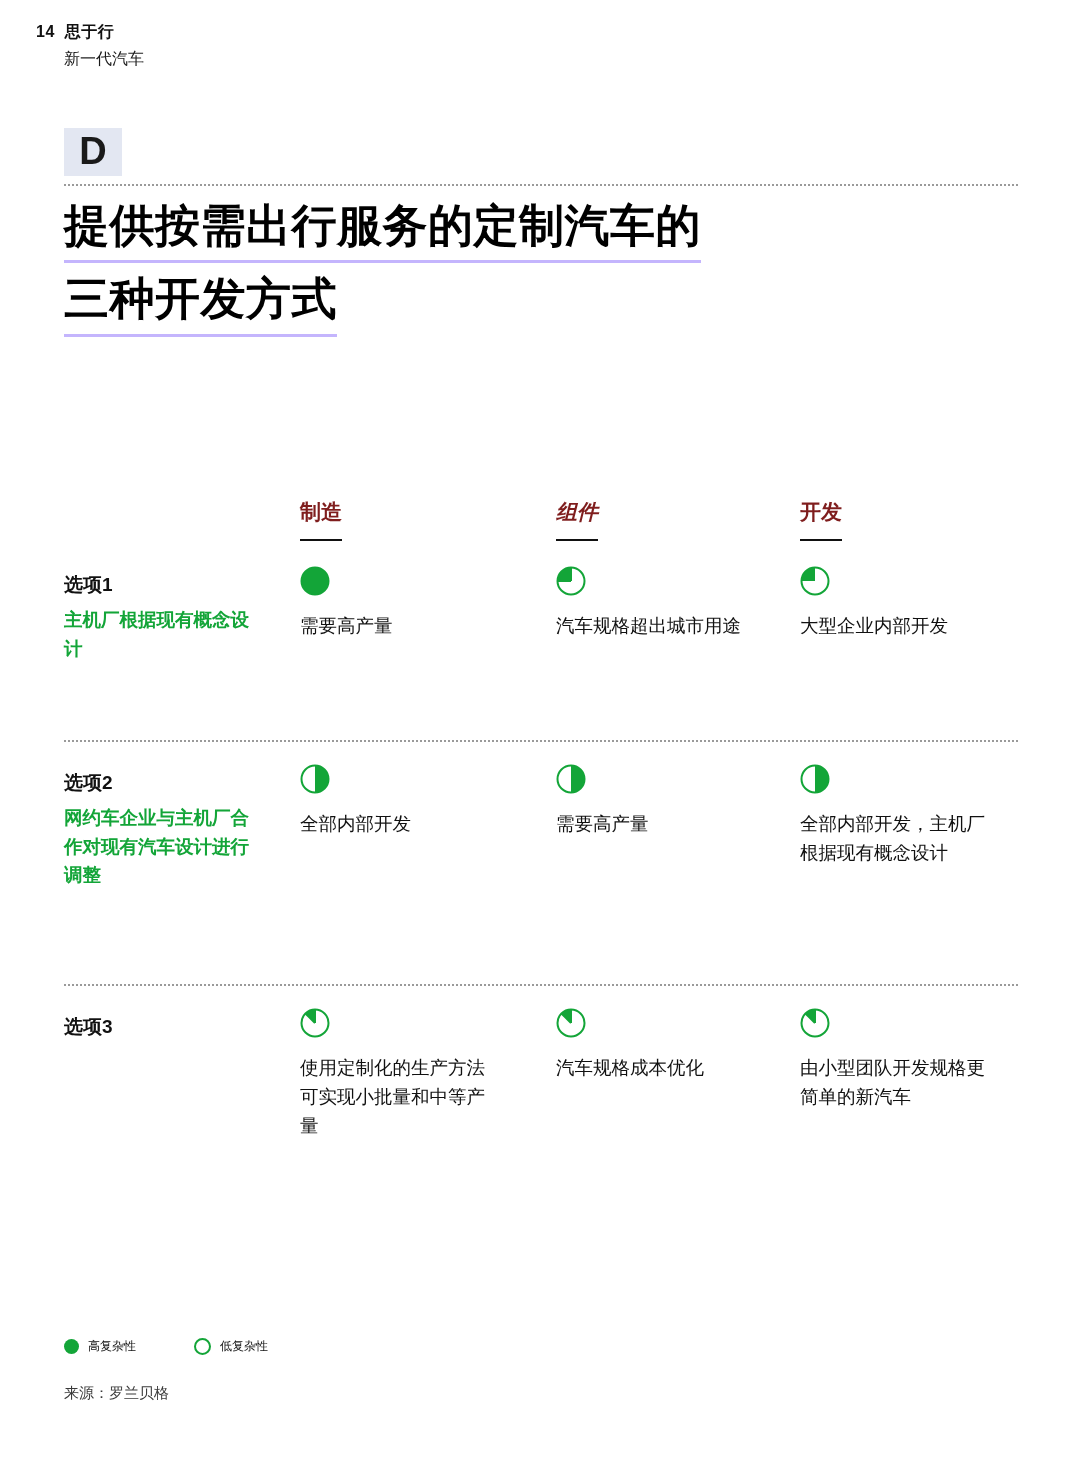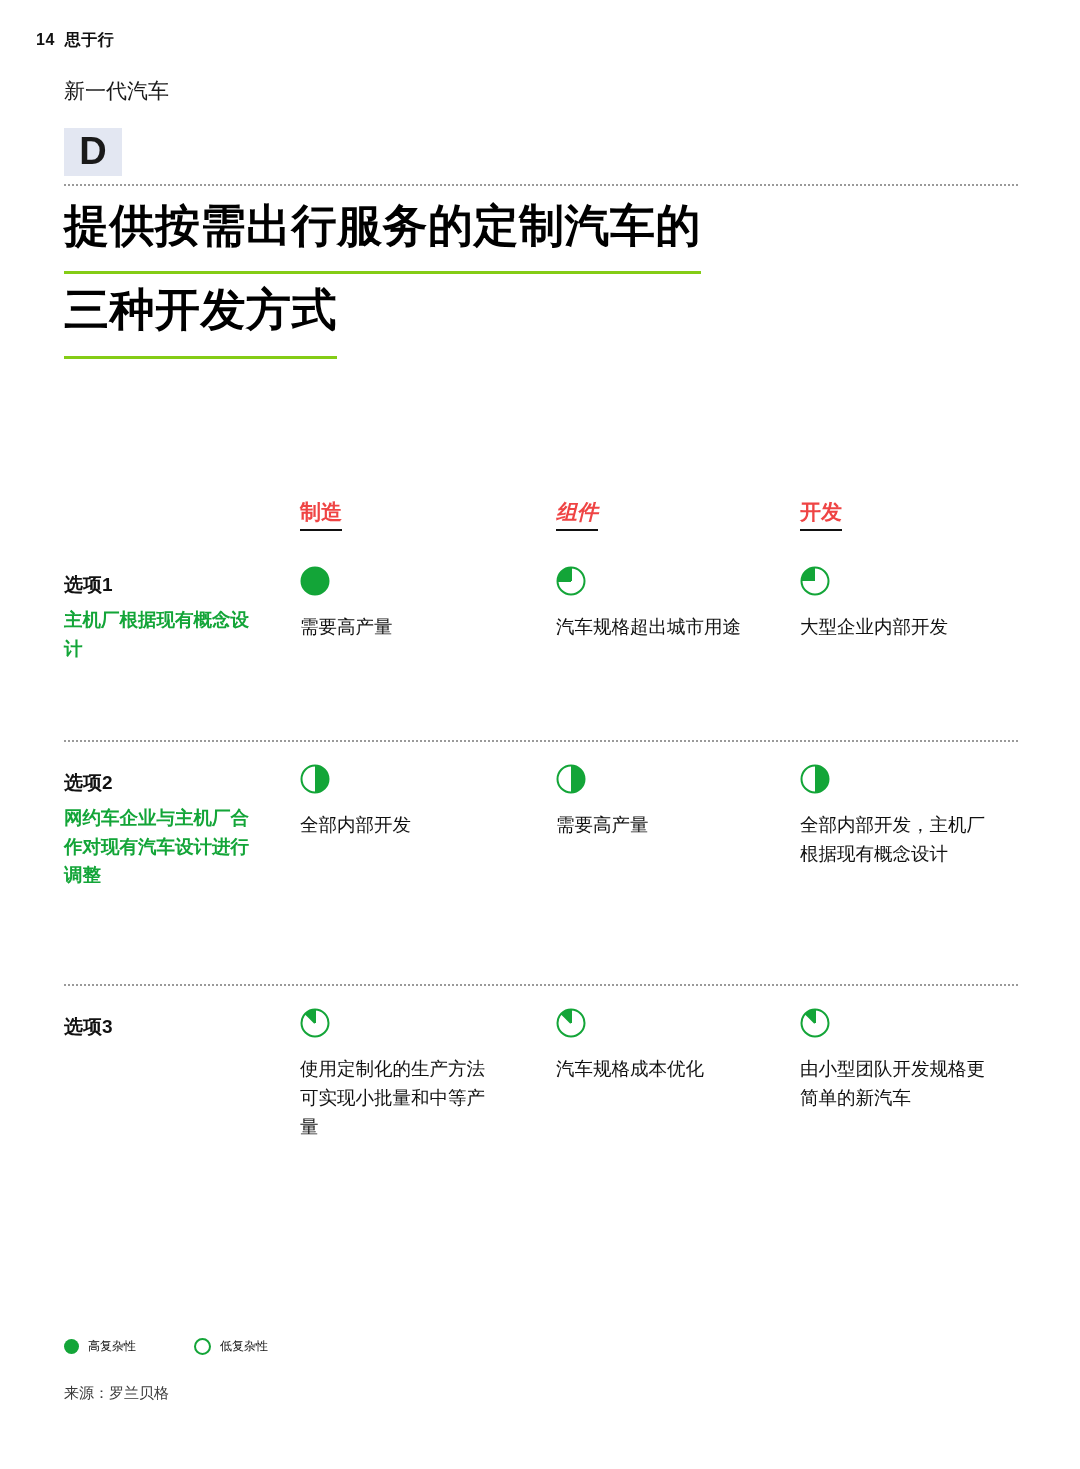--- a/index.html
+++ b/index.html
@@ -18,35 +18,35 @@
 
   .page {
     position: absolute;
     inset: 0;
   }
 
   
   .header {
     position: absolute;
     left: 36px;
-    top: 30px;
+    top: 22px;
   }
   .header-line1 {
     font-size: 16px;
     font-weight: bold;
     color: #111;
     letter-spacing: 0.5px;
     white-space: nowrap;
   }
   .header-pagenum {
     margin-right: 10px;
   }
   .header-line2 {
-    margin-top: 26px;
-    font-size: 21px;
+    margin-top: 6px;
+    font-size: 16px;
     color: #1a1a1a;
     margin-left: 28px;
     white-space: nowrap;
     text-align: center;
   }
 
   
   .section-letter {
     position: absolute;
     left: 64px;
@@ -77,43 +77,43 @@
     width: 900px;
     font-size: 45px;
     font-weight: bold;
     line-height: 1.32;
     letter-spacing: 0.5px;
     color: #000;
   }
   .title-line {
     display: block;
     width: fit-content;
-    border-bottom: 3px solid #84cc16;
-    padding-bottom: 16px;
+    border-bottom: 3px solid #c4b5fd;
+    padding-bottom: 5px;
     margin-bottom: 6px;
   }
 
   
   .matrix {
     position: absolute;
     left: 64px;
     top: 480px;
     width: 954px;
   }
   .col-head-row {
     position: relative;
     height: 64px;
   }
   .col-head {
     position: absolute;
     font-size: 21px;
     font-weight: bold;
-    color: #ef4444;
+    color: #7f1d1d;
     border-bottom: 2px solid #111;
-    padding-bottom: 3px;
+    padding-bottom: 13px;
     top: 18px;
   }
   .c1 { left: 236px; }
   .c2 { left: 492px; font-style: italic; }
   .c3 { left: 736px; }
 
   .row {
     position: relative;
     min-height: 190px;
   }
@@ -154,20 +154,21 @@
     width: 30px;
     height: 30px;
   }
   .cell-text {
     position: absolute;
     top: 68px;
     width: 200px;
     font-size: 18.5px;
     line-height: 1.58;
     color: #111;
+    font-family: Liberation Serif, serif;
   }
 
   
   .marker svg { display: block; }
 
   
   .legend {
     position: absolute;
     left: 64px;
     top: 1338px;

